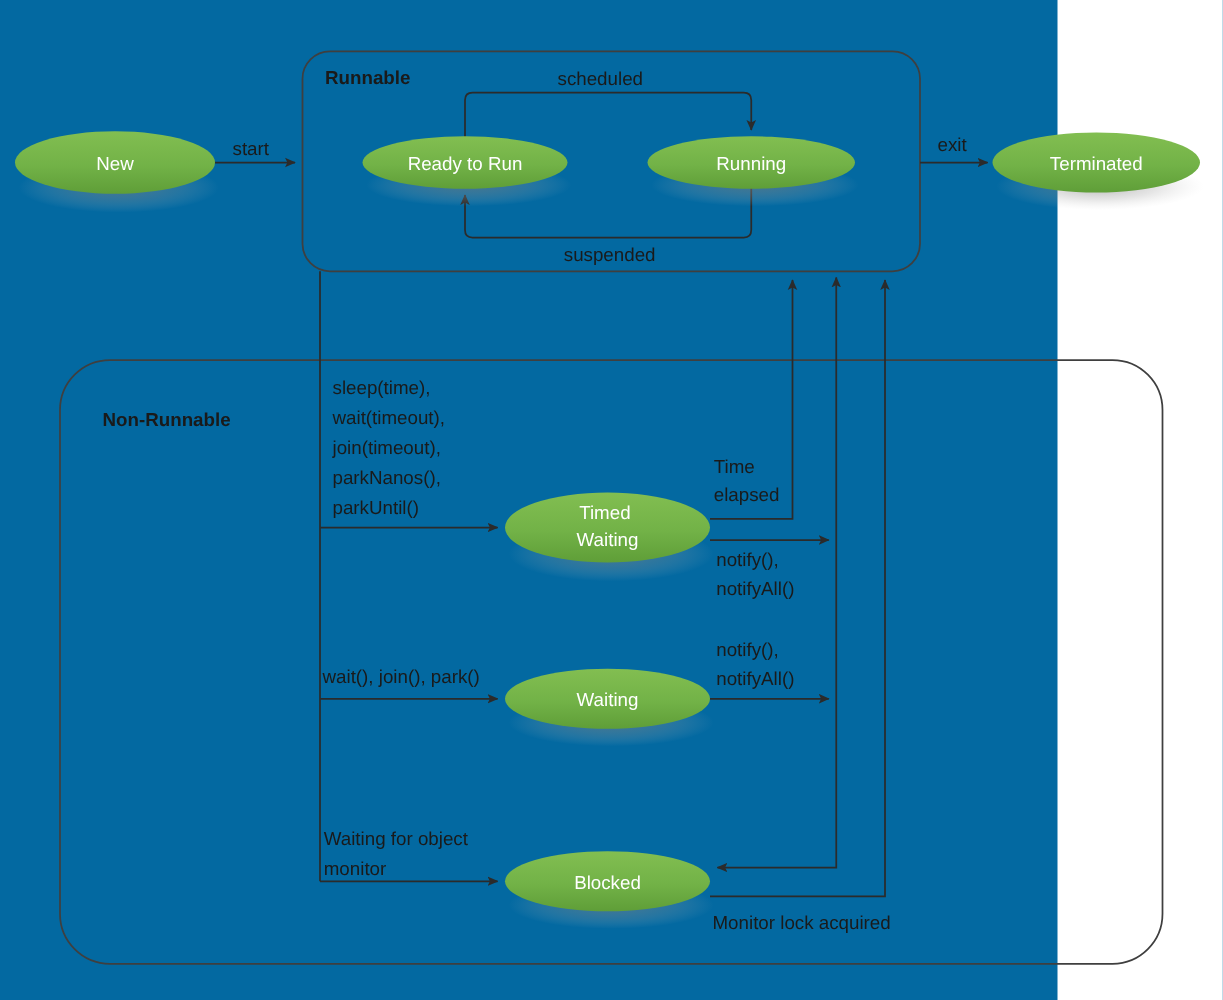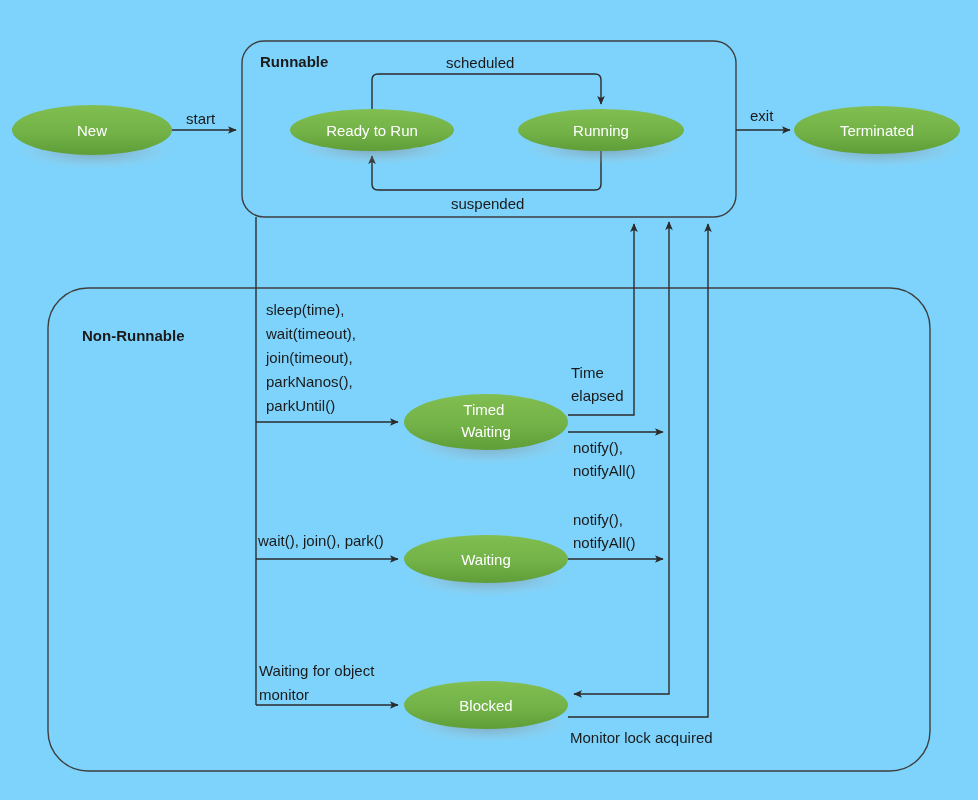--- a/index.html
+++ b/index.html
@@ -8,23 +8,23 @@
     background: #ffffff;
   }
   body {
     width: 978px;
     height: 800px;
     font-family: "Liberation Sans", sans-serif;
     overflow: hidden;
   }
   #diagram-root {
     position: relative;
-    width: 978px;
+    width: 846px;
     height: 800px;
-    background: #7dd3fc;
+    background: #0369a1;
   }
   svg.diagram {
     display: block;
     width: 978px;
     height: 800px;
   }
   .grp-label {
     font-family: "Liberation Sans", sans-serif;
     font-size: 15px;
     font-weight: bold;

